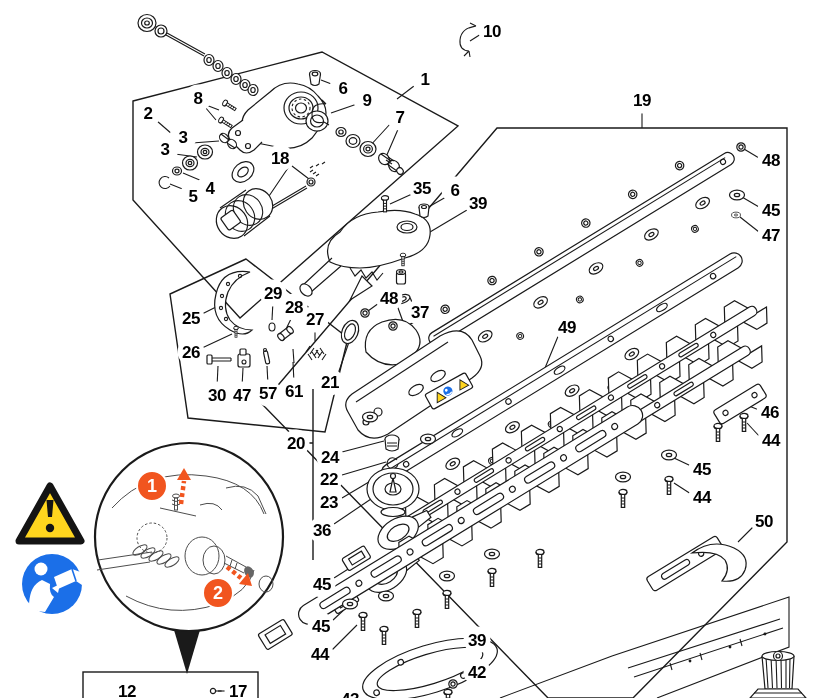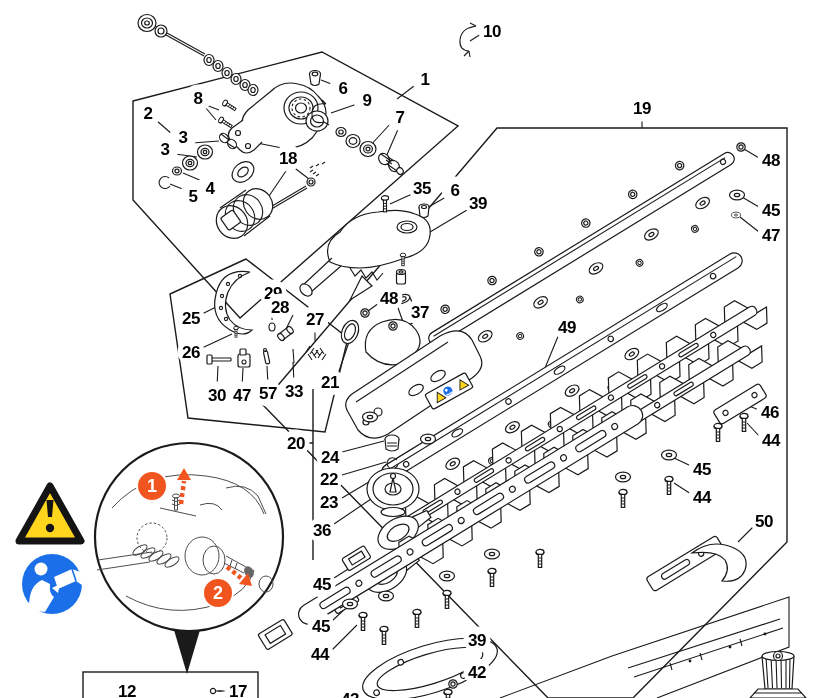--- a/index.html
+++ b/index.html
@@ -550,44 +550,44 @@
   </g>
 </svg>
 
 <span class="lbl" style="left:425px;top:79px">1</span>
 <span class="lbl" style="left:148px;top:113px">2</span>
 <span class="lbl" style="left:198px;top:98px">8</span>
 <span class="lbl" style="left:183px;top:137px">3</span>
 <span class="lbl" style="left:165px;top:149px">3</span>
 <span class="lbl" style="left:210px;top:188px">4</span>
 <span class="lbl" style="left:193px;top:196px">5</span>
-<span class="lbl" style="left:288px;top:158px">18</span>
+<span class="lbl" style="left:280px;top:158px">18</span>
 <span class="lbl" style="left:343px;top:88px">6</span>
 <span class="lbl" style="left:367px;top:100px">9</span>
 <span class="lbl" style="left:400px;top:117px">7</span>
 <span class="lbl" style="left:492px;top:31px">10</span>
-<span class="lbl" style="left:642px;top:108px">19</span>
+<span class="lbl" style="left:642px;top:100px">19</span>
 <span class="lbl" style="left:771px;top:160px">48</span>
 <span class="lbl" style="left:771px;top:210px">45</span>
 <span class="lbl" style="left:771px;top:235px">47</span>
 <span class="lbl" style="left:422px;top:188px">35</span>
 <span class="lbl" style="left:455px;top:190px">6</span>
 <span class="lbl" style="left:478px;top:203px">39</span>
 <span class="lbl" style="left:389px;top:298px">48</span>
 <span class="lbl" style="left:420px;top:312px">37</span>
 <span class="lbl" style="left:567px;top:327px">49</span>
 <span class="lbl" style="left:191px;top:318px">25</span>
 <span class="lbl" style="left:191px;top:352px">26</span>
 <span class="lbl" style="left:273px;top:293px">29</span>
-<span class="lbl" style="left:280px;top:307px">28</span>
+<span class="lbl" style="left:294px;top:307px">28</span>
 <span class="lbl" style="left:315px;top:319px">27</span>
 <span class="lbl" style="left:217px;top:395px">30</span>
 <span class="lbl" style="left:242px;top:395px">47</span>
 <span class="lbl" style="left:268px;top:393px">57</span>
-<span class="lbl" style="left:294px;top:391px">33</span>
+<span class="lbl" style="left:294px;top:391px">61</span>
 <span class="lbl" style="left:330px;top:382px">21</span>
 <span class="lbl" style="left:296px;top:443px">20</span>
 <span class="lbl" style="left:330px;top:457px">24</span>
 <span class="lbl" style="left:329px;top:479px">22</span>
 <span class="lbl" style="left:329px;top:502px">23</span>
 <span class="lbl" style="left:322px;top:530px">36</span>
 <span class="lbl" style="left:322px;top:584px">45</span>
 <span class="lbl" style="left:321px;top:626px">45</span>
 <span class="lbl" style="left:320px;top:654px">44</span>
 <span class="lbl" style="left:477px;top:640px">39</span>

